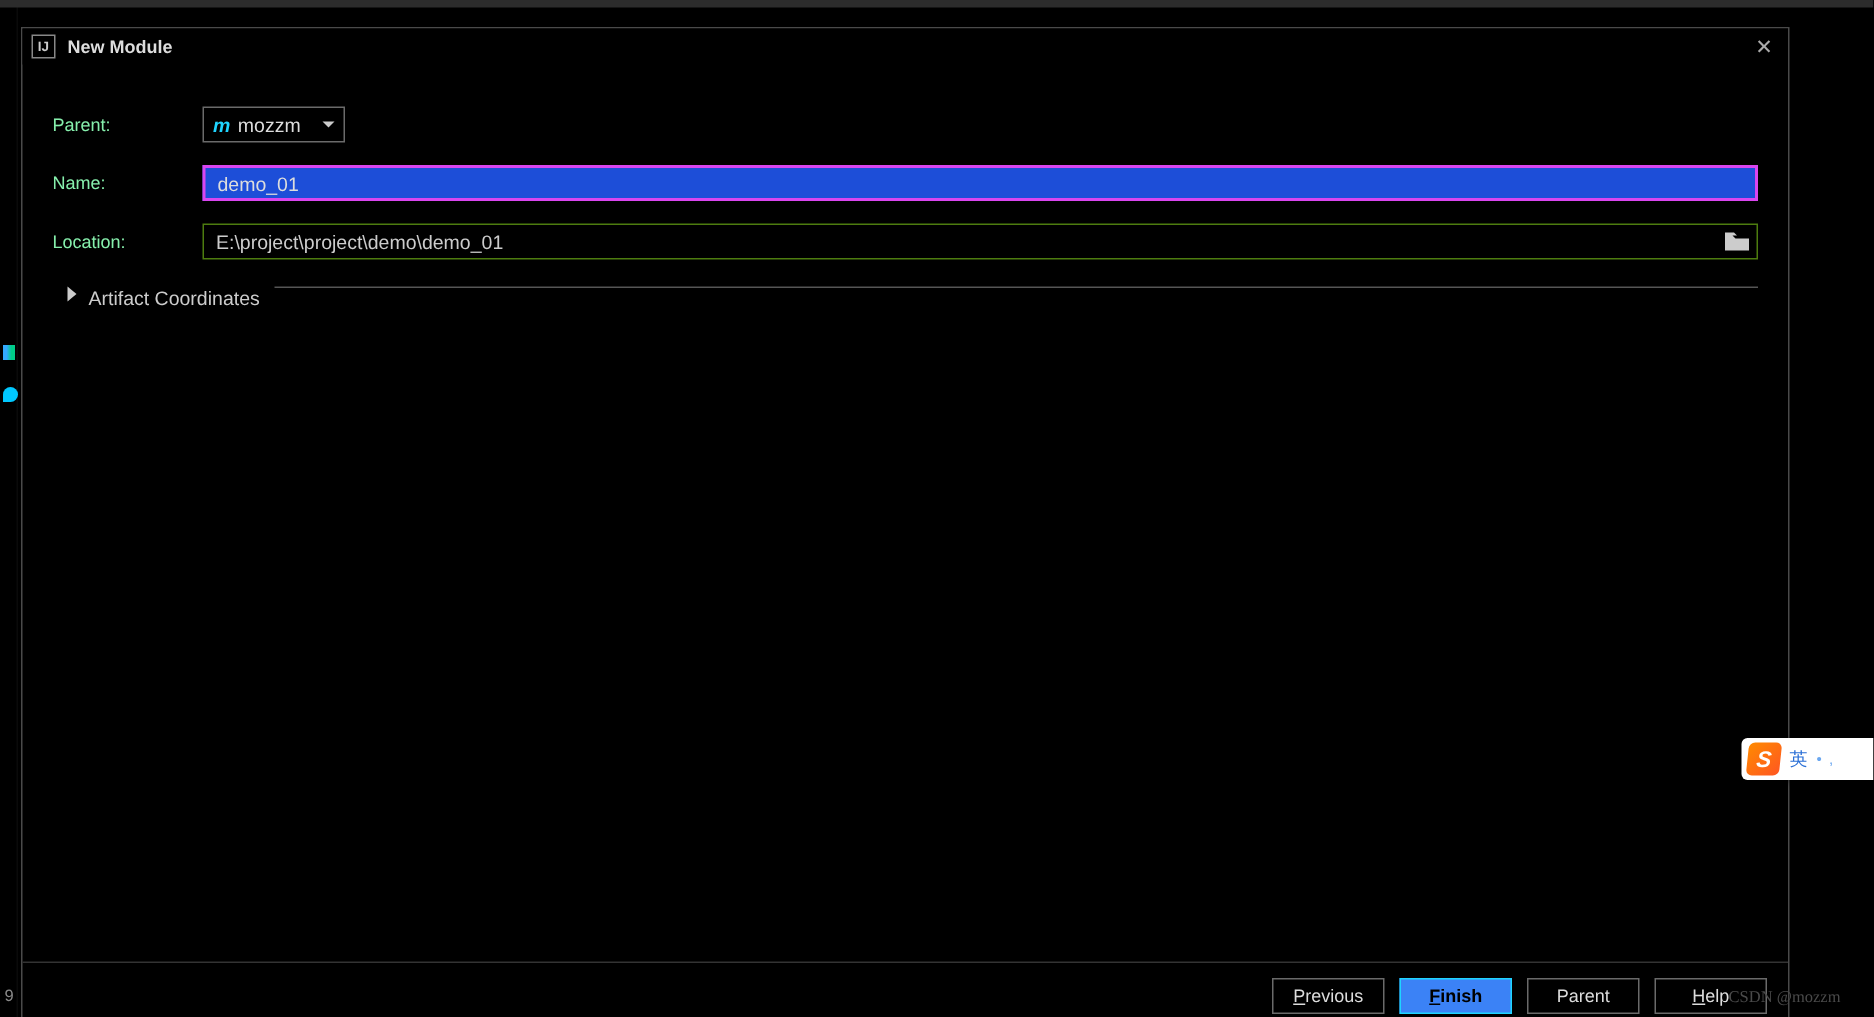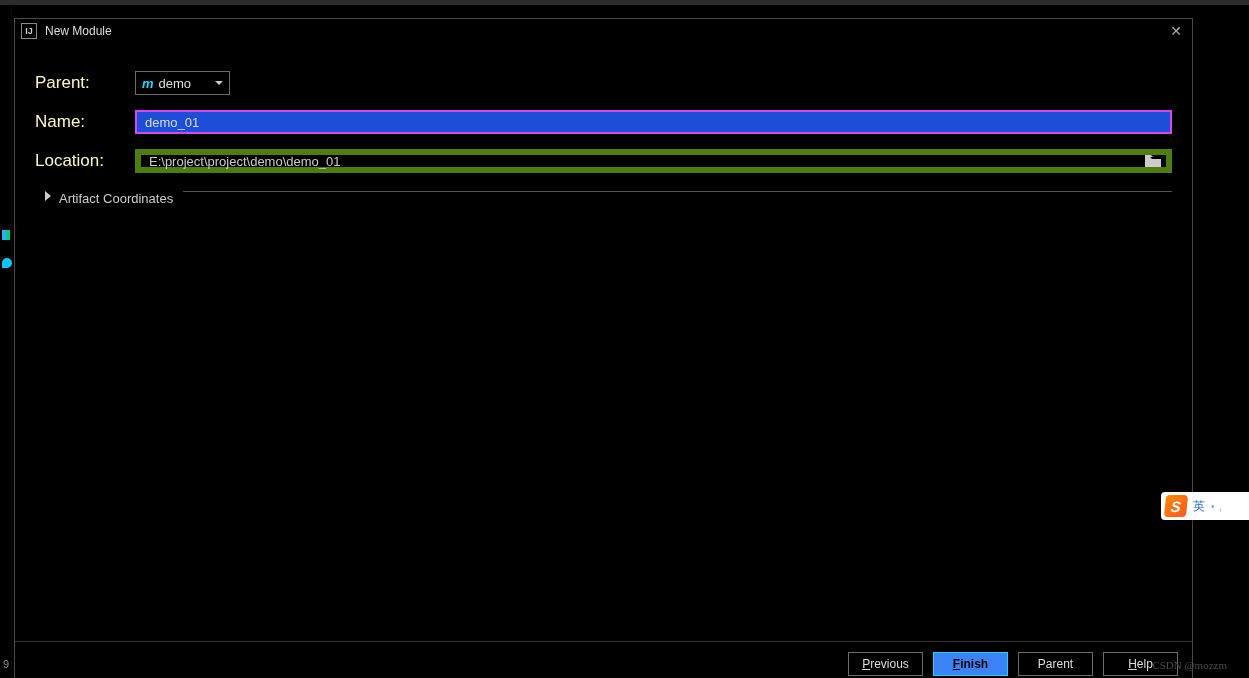--- a/index.html
+++ b/index.html
@@ -92,20 +92,21 @@
       align-items: center;
       justify-content: center;
       font-size: 9px;
       color: #ccc;
       font-weight: bold;
       margin-right: 8px;
     }
     .titlebar-text {
       color: #ddd;
       font-size: 12px;
+      font-weight: bold;
     }
     .close-btn {
       position: absolute;
       right: 8px;
       top: 4px;
       width: 16px;
       height: 16px;
       color: #aaa;
       font-size: 14px;
       display: flex;
@@ -117,22 +118,22 @@
       padding: 28px 20px 10px 20px;
       height: calc(100% - 24px - 44px);
     }
     .form-row {
       display: flex;
       align-items: center;
       margin-bottom: 15px;
     }
     .form-label {
       width: 100px;
-      color: #fef9c3;
-      font-size: 17px;
+      color: #86efac;
+      font-size: 12px;
     }
     .parent-select {
       border: 1px solid #6a6a6a;
       height: 24px;
       width: 95px;
       display: flex;
       align-items: center;
       padding: 0 6px;
       cursor: pointer;
       position: relative;
@@ -162,21 +163,21 @@
       background: #1d4ed8;
       border: 2px solid #d946ef;
       color: #ddd;
       font-size: 13px;
       padding: 0 8px;
       outline: none;
     }
     .location-wrap {
       flex: 1;
       height: 24px;
-      border: 6px solid #4d7c0f;
+      border: 1px solid #4d7c0f;
       display: flex;
       align-items: center;
       padding-left: 8px;
       padding-right: 4px;
     }
     .location-text {
       flex: 1;
       color: #ccc;
       font-size: 13px;
     }
@@ -312,21 +313,21 @@
     <div class="titlebar-text">New Module</div>
     <div class="close-btn">✕</div>
   </div>
 
   <div class="dialog-body">
 
     <div class="form-row">
       <div class="form-label">Parent:</div>
       <div class="parent-select">
         <span class="m-icon">m</span>
-        <span class="text">demo</span>
+        <span class="text">mozzm</span>
         <span class="caret"></span>
       </div>
     </div>
 
     <div class="form-row">
       <div class="form-label">Name:</div>
       <input class="name-input" type="text" value="demo_01" style="">
     </div>
 
     <div class="form-row">

